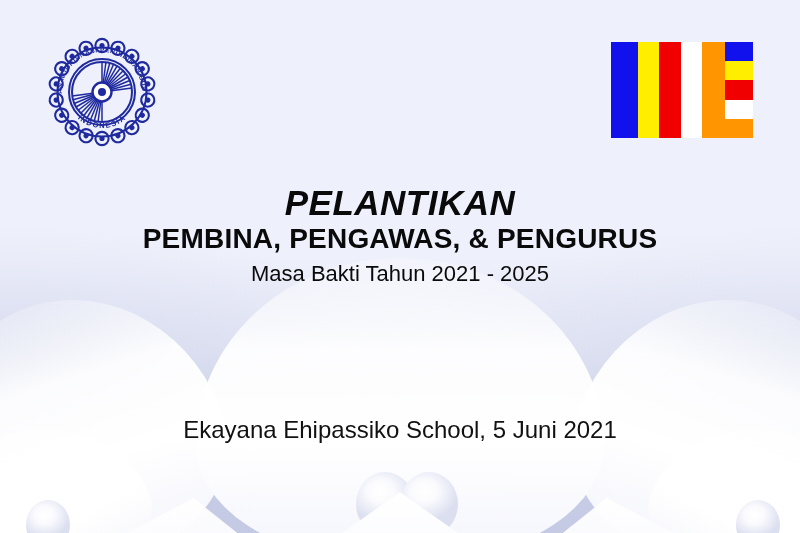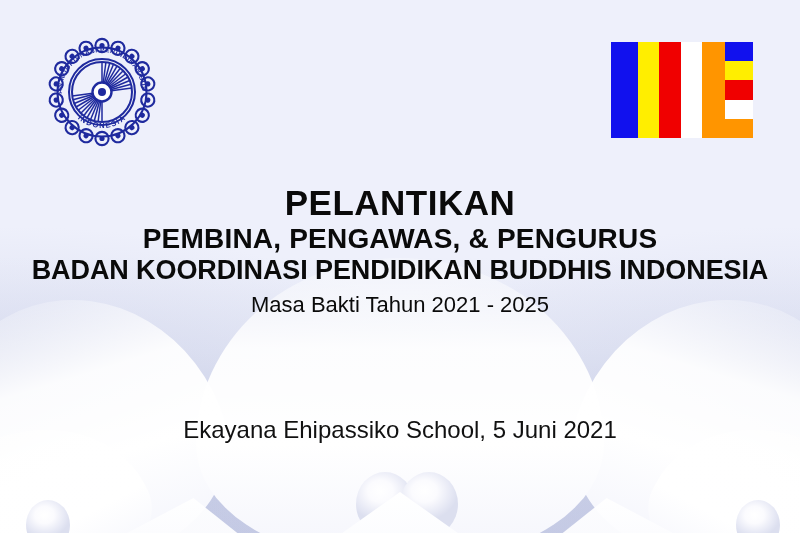--- a/index.html
+++ b/index.html
@@ -158,20 +158,21 @@
     right: 0;
     top: 183px;
     text-align: center;
     color: #0a0a0a;
   }
   .t-line1 {
     font-size: 35px;
     font-weight: bold;
     letter-spacing: 0.5px;
     line-height: 40px;
+    font-style: italic;
   }
   .t-line2 {
     font-size: 28px;
     font-weight: bold;
     letter-spacing: 0.2px;
     line-height: 32px;
   }
   .t-line3 {
     font-size: 27px;
     font-weight: bold;
@@ -290,19 +291,18 @@
       <div style="background:#ffee00"></div>
       <div style="background:#f00000"></div>
       <div style="background:#ffffff"></div>
       <div style="background:#ff9500"></div>
     </div>
   </div>
 
   <div id="title-block">
     <div class="t-line1">PELANTIKAN</div>
     <div class="t-line2">PEMBINA, PENGAWAS, &amp; PENGURUS</div>
-    <div class="t-line3">BADAN KOORDINASI PENDIDIKAN BUDDHIS INDONESIA</div>
     <div class="t-line4">Masa Bakti Tahun 2021 - 2025</div>
   </div>
 
   <div id="venue-line">Ekayana Ehipassiko School, 5 Juni 2021</div>
 
 </div>
 
 </body></html>

